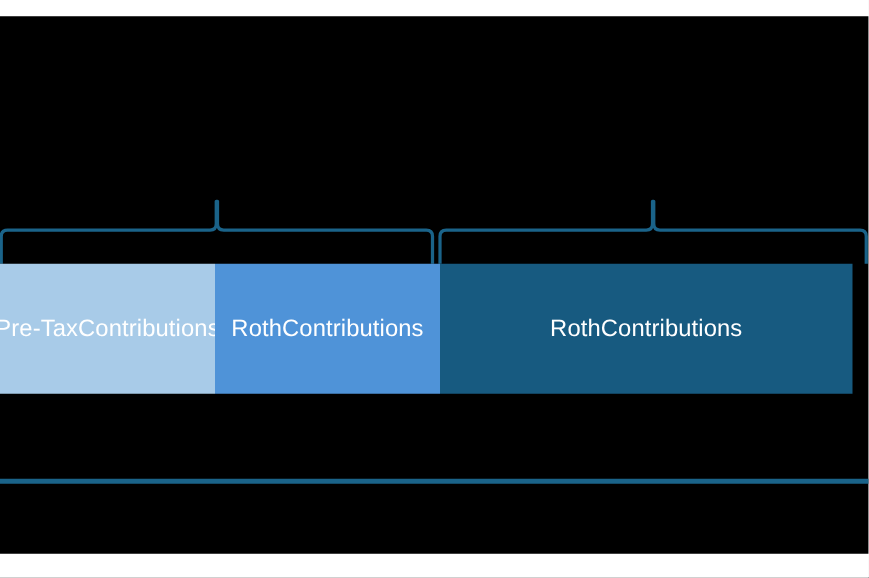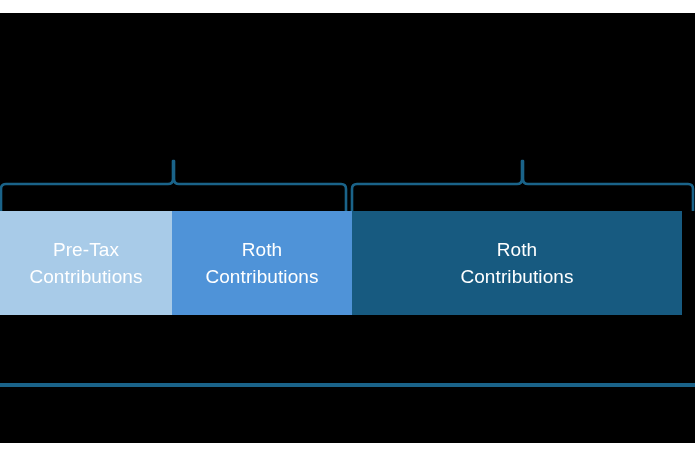--- a/index.html
+++ b/index.html
@@ -38,21 +38,21 @@
     left: 0;
     top: 198px;
     width: 682px;
     height: 104px;
     display: flex;
   }
   .segment {
     position: relative;
     height: 104px;
     display: flex;
-    flex-direction: column;
+    flex-direction: row;
     align-items: center;
     justify-content: center;
     color: #ffffff;
     font-size: 19px;
     line-height: 27px;
     text-align: center;
     letter-spacing: 0.1px;
     box-sizing: border-box;
   }
   .seg-pretax  { width: 172px; background: #a8cbe8; }

